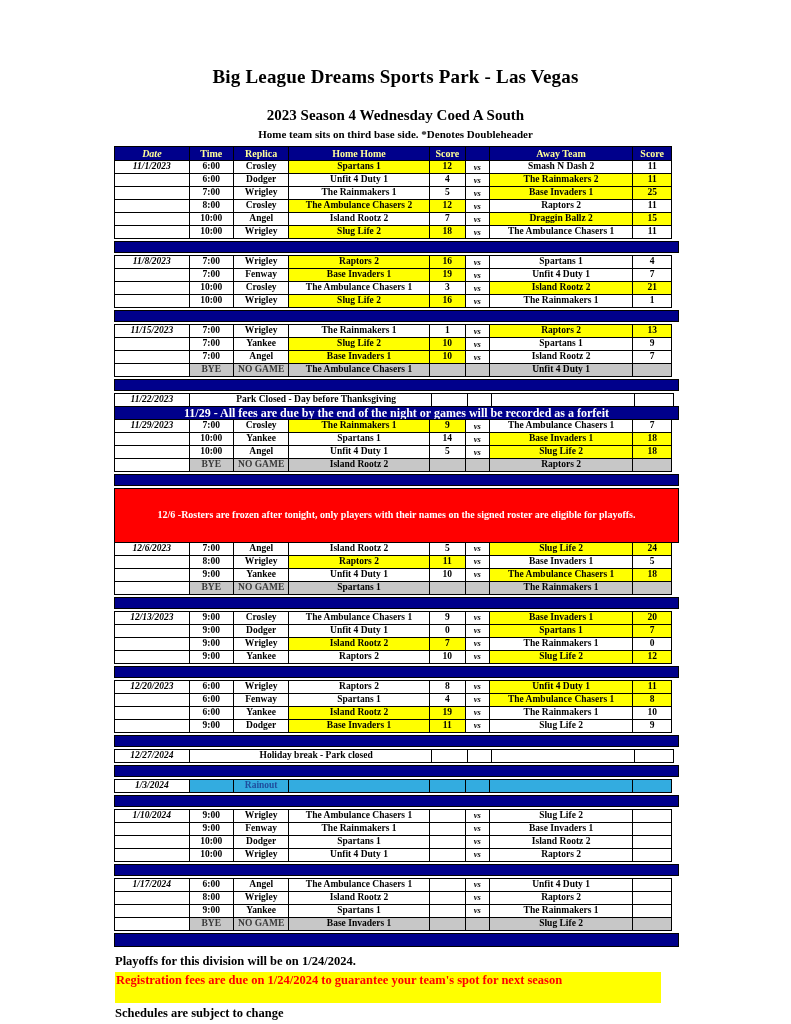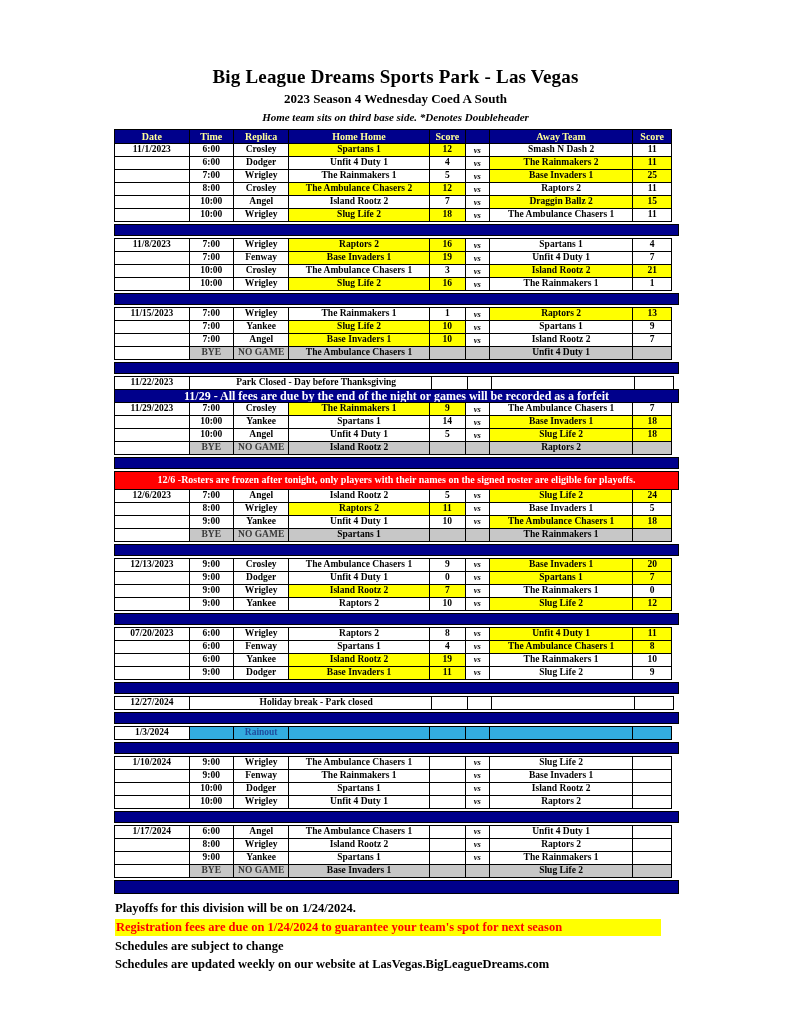--- a/index.html
+++ b/index.html
@@ -3,60 +3,60 @@
 <meta charset="utf-8">
 <style>
   html,body { margin:0; padding:0; background:#888; }
   .page {
     width:791px; height:1024px; margin:0 auto; background:#ffffff;
     font-family:"Liberation Serif", serif; font-weight:bold; color:#000;
     position:relative; overflow:hidden;
   }
   .doc-header { text-align:center; padding-top:66px; }
   .title { font-size:19px; letter-spacing:.2px; }
-  .subtitle { font-size:13px; margin-top:3px; }
-  .note { font-size:11px; font-style:italic; margin-top:4px; }
+  .subtitle { font-size:15px; margin-top:19px; }
+  .note { font-size:11px; margin-top:4px; }
 
   .sched { width:565px; margin:7px 0 0 114px; }
   .t-row { display:flex; margin-top:-1px; }
   .t-cell {
     box-sizing:border-box; border:1px solid #000; margin-right:-1px;
     height:14px; display:flex; align-items:center; justify-content:center;
     font-size:9.5px; line-height:1; text-align:center; background:#fff;
     overflow:hidden; white-space:nowrap;
   }
-  .c-date    { width:13.4%; }
+  .c-date    { width:13.4%;font-style:italic; }
   .c-time    { width:8%; }
   .c-replica { width:10%; }
   .c-home    { width:25%; }
   .c-score   { width:6.6%; }
   .c-vs      { width:4.4%; }
   .c-away    { width:25.6%; }
   .c-score2  { width:7%; }
   .c-merged  { width:43%;padding-left:12px; }   
   .c-full    { width:100%; }
 
   .hdr .t-cell { background:var(--navy); color:var(--hdr-text); font-size:10px; height:15px; }
   .win   { background:var(--yellow); }
   .grayc { background:var(--gray); }
   .byelbl{ color:#3a3a3a; }
   .vs-txt{ font-style:italic; font-size:8.5px; }
   .sep   { box-sizing:border-box; border:1px solid #000; background:var(--navy);
            height:12px; width:100%; margin-top:2px; margin-bottom:3px; }
   .sep.thick { height:14px; }
   .notice-blue .t-cell { background:var(--navy); color:#fff; font-size:12px; }
   .notice-red .t-cell  { background:var(--red); color:#fff; font-size:10px;
-                         height:auto; padding:2px 0; flex-direction:column; }
+                         height:auto; padding:20px 0; flex-direction:column; }
   .notice-red .t-cell div { line-height:1.25; }
   .rainc { background:var(--cyan); }
   .rain-label { color:var(--rainout-text); }
 
   .footer { margin:7px 0 0 115px; font-size:12.5px; }
   .f-line { margin-bottom:3px; white-space:nowrap; }
-  .f-highlight { background:var(--yellow); color:var(--red); width:545px; padding:1px 0 1px 1px; }
+  .f-highlight { background:var(--yellow); color:var(--red); width:545px; padding:1px 0 15px 1px; }
 </style>
 </head>
 <body>
 
 <div class="page">
   <div class="doc-header">
     <div class="title">Big League Dreams Sports Park - Las Vegas</div>
     <div class="subtitle">2023 Season 4 Wednesday Coed A South</div>
     <div class="note">Home team sits on third base side.  *Denotes Doubleheader</div>
   </div>
@@ -349,21 +349,21 @@
           <div class="t-cell c-time">9:00</div>
           <div class="t-cell c-replica">Yankee</div>
           <div class="t-cell c-home">Raptors 2</div>
           <div class="t-cell c-score">10</div>
           <div class="t-cell c-vs vs-txt">vs</div>
           <div class="t-cell c-away win">Slug Life 2</div>
           <div class="t-cell c-score2 win">12</div>
         </div>
         <div class="sep"></div>
         <div class="t-row">
-          <div class="t-cell c-date">07/20/2023</div>
+          <div class="t-cell c-date">12/20/2023</div>
           <div class="t-cell c-time">6:00</div>
           <div class="t-cell c-replica">Wrigley</div>
           <div class="t-cell c-home">Raptors 2</div>
           <div class="t-cell c-score">8</div>
           <div class="t-cell c-vs vs-txt">vs</div>
           <div class="t-cell c-away win">Unfit 4 Duty 1</div>
           <div class="t-cell c-score2 win">11</div>
         </div>
         <div class="t-row">
           <div class="t-cell c-date"></div>

